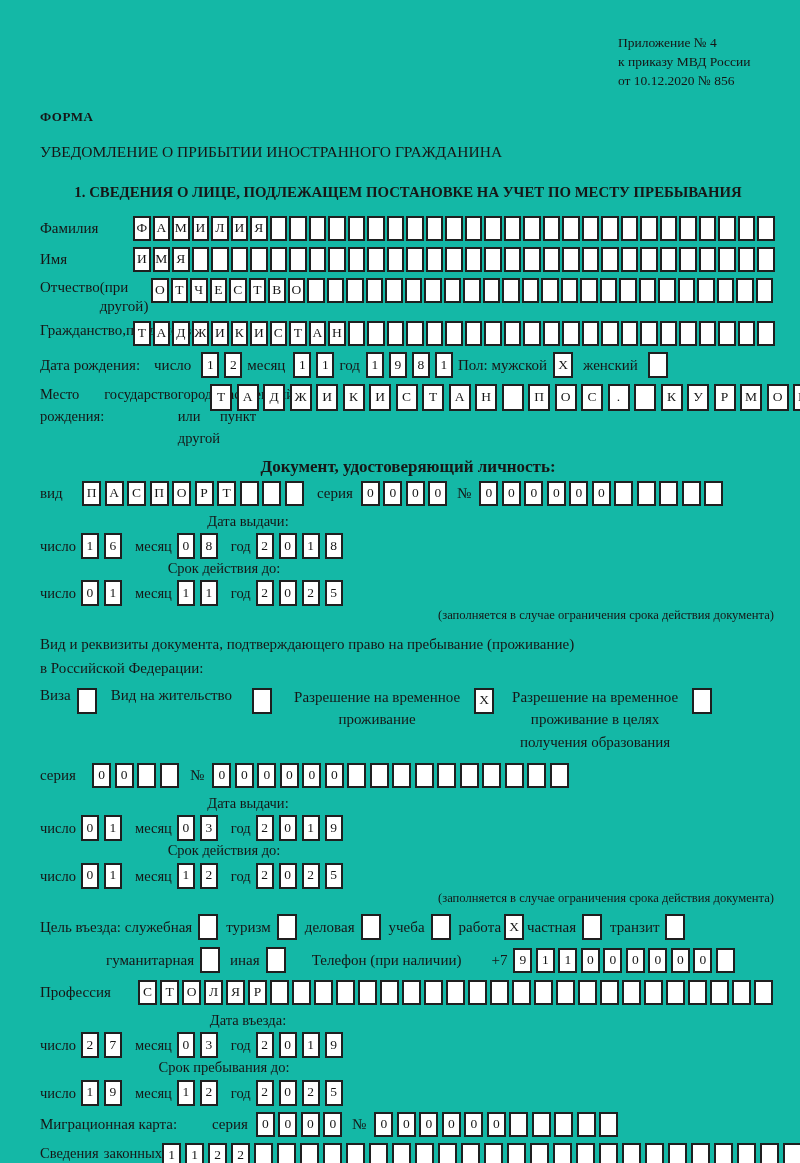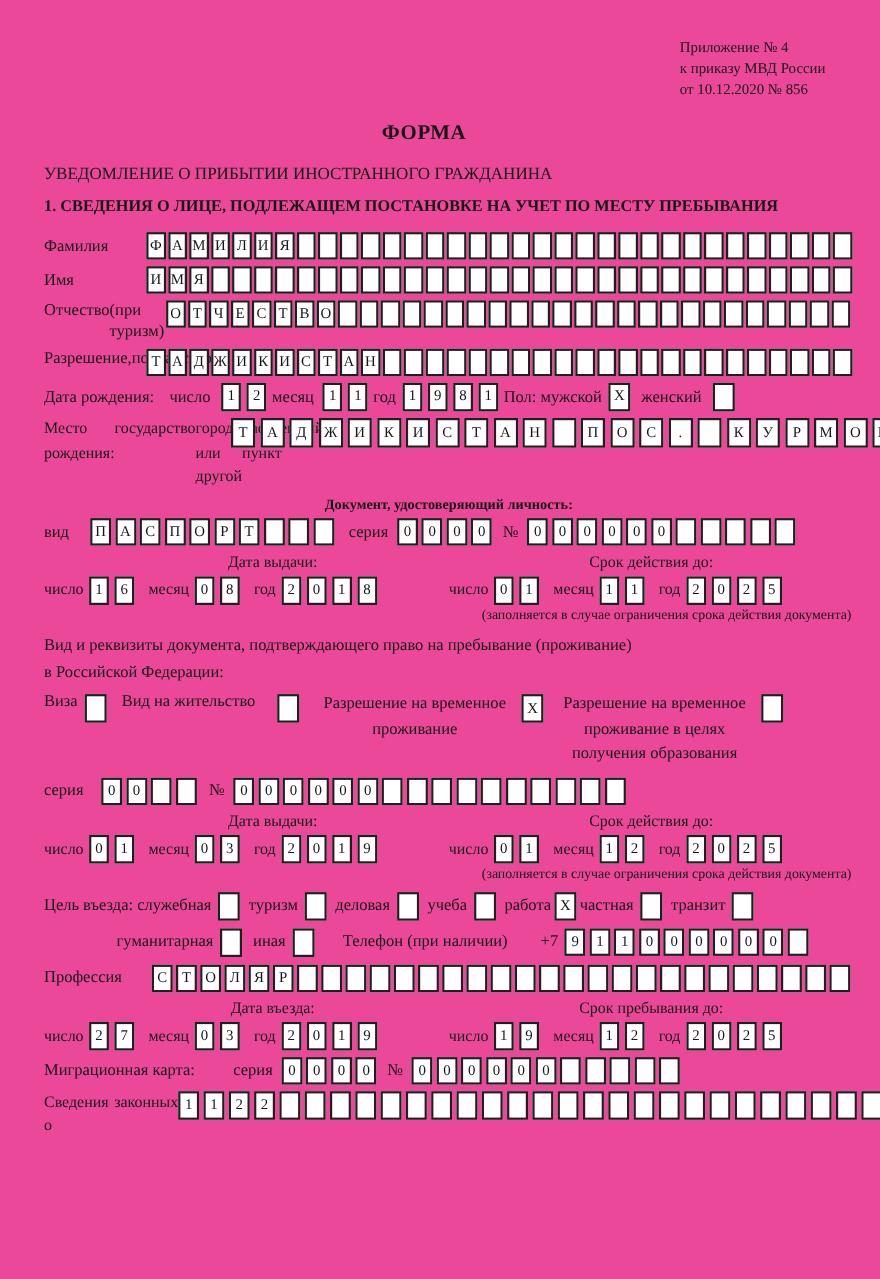--- a/index.html
+++ b/index.html
@@ -1,46 +1,46 @@
 <!DOCTYPE html>
 <html lang="ru"><head>
 <meta charset="utf-8">
 <style>
   html,body{margin:0;padding:0;background:#ffffff;}
   .page{
     position:relative;width:800px;height:1163px;box-sizing:border-box;
-    padding:34px 24px 8px 40px;overflow:hidden;background:#ec4899;color:#161616;
+    padding:34px 24px 8px 40px;overflow:hidden;background:#14b8a6;color:#161616;
     font-family:"Liberation Serif","DejaVu Serif",serif;font-size:15px;line-height:1.25;
   }
   .hdr{margin-left:578px;font-size:13.5px;line-height:1.4;}
   .hdr-amend{margin-top:5px;}
-  .form-label{margin-top:18px;margin-right:45px;text-align:center;font-weight:bold;font-size:19px;letter-spacing:.5px;}
+  .form-label{margin-top:18px;margin-right:45px;text-align:left;font-weight:bold;font-size:13px;letter-spacing:.5px;}
   .title{margin-top:16px;text-align:left;font-weight:normal;font-size:15.5px;line-height:1.45;}
   .blank-line{display:inline-block;width:56px;border-bottom:2px solid #3a3a3a;height:12px;margin-left:10px;}
-  .sec-heading{margin-top:8px;margin-bottom:14px;font-weight:bold;font-size:14.8px;}
+  .sec-heading{margin-top:20px;margin-bottom:14px;text-align:center;font-weight:bold;font-size:14.8px;}
   .row{display:flex;align-items:center;margin:0 0 6px 0;}
   .row.top{align-items:flex-start;}
   .lblcol{width:93px;flex:none;}
   .lblcol-p{width:111px;flex:none;}
   .lblcol-w{width:122px;flex:none;font-size:14.5px;line-height:1.5;}
   .cells{display:inline-flex;flex-wrap:nowrap;}
   .cell{
     box-sizing:border-box;display:inline-flex;align-items:center;justify-content:center;
     border:2px solid #1f1f1f;height:25px;font-size:13.5px;background:#fff;flex:none;
   }
   .cells-std .cell{width:17.5px;margin-right:2px;}
   .cells-wide .cell{width:22px;margin-right:4.5px;height:27px;}
   .cells-med .cell{width:19px;margin-right:4px;height:26px;}
   .cells-prof .cell{width:19px;margin-right:3px;}
   .cells-doc .cell{width:19px;margin-right:3.5px;}
   .cells-date .cell{width:18px;margin-right:5px;height:26px;}
   .cb .cell{width:20px;height:26px;margin-right:0;}
   .gap6{margin-left:6px;} .gap8{margin-left:8px;} .gap10{margin-left:10px;} .gap14{margin-left:14px;}
   .stack{display:flex;flex-direction:row;}
-  .dategrid{display:flex;justify-content:space-between;margin-bottom:2px;}
+  .dategrid{display:flex;justify-content:space-between;margin-bottom:2px;flex-direction:column;}
   .dg-l{width:47%;} .dg-r{width:50%;}
   .dg-title{text-align:center;font-size:14.5px;margin-bottom:3px;}
   .dg-l .dg-title{padding-left:70px;}
   .dg-row{display:flex;align-items:center;font-size:14.5px;}
   .dg-row .cells{margin:0 8px 0 5px;}
   .smallnote{font-size:12.6px;text-align:right;margin:2px 2px 8px 0;}
   .para{margin:4px 0 6px 0;line-height:1.6;}
   .stay-types{display:flex;align-items:flex-start;margin:2px 0 10px 0;}
   .stay-types .cb{margin-top:2px;}
   .centerlbl{text-align:center;line-height:1.5;}
@@ -142,21 +142,21 @@
         <span class="cell"></span>
         <span class="cell"></span>
         <span class="cell"></span>
         <span class="cell"></span>
       </span>
   </div>
 
   <div class="row top">
     <span class="lblcol-p stack">
       <span>Отчество</span>
-      <span>(при туризм)</span>
+      <span>(при другой)</span>
     </span>
     <span class="cells cells-std">
         <span class="cell">О</span>
         <span class="cell">Т</span>
         <span class="cell">Ч</span>
         <span class="cell">Е</span>
         <span class="cell">С</span>
         <span class="cell">Т</span>
         <span class="cell">В</span>
         <span class="cell">О</span>
@@ -182,21 +182,21 @@
         <span class="cell"></span>
         <span class="cell"></span>
         <span class="cell"></span>
         <span class="cell"></span>
         <span class="cell"></span>
       </span>
   </div>
 
   <div class="row top">
     <span class="lblcol stack">
-      <span>Разрешение,</span>
+      <span>Гражданство,</span>
       <span>подданство</span>
     </span>
     <span class="cells cells-std">
         <span class="cell">Т</span>
         <span class="cell">А</span>
         <span class="cell">Д</span>
         <span class="cell">Ж</span>
         <span class="cell">И</span>
         <span class="cell">К</span>
         <span class="cell">И</span>
@@ -340,21 +340,21 @@
           <span class="cell"></span>
           <span class="cell"></span>
           <span class="cell"></span>
           <span class="cell"></span>
           <span class="cell"></span>
           <span class="cell"></span>
         </span>
     </span>
   </div>
 
-  <div style="text-align:center;font-weight:bold;font-size:13px;margin:2px 0 4px 0;">Документ, удостоверяющий личность:</div>
+  <div style="text-align:center;font-weight:bold;font-size:17px;margin:2px 0 4px 0;">Документ, удостоверяющий личность:</div>
 
   <div class="row">
     <span style="width:42px;flex:none;">вид</span>
     <span class="cells cells-doc">
         <span class="cell">П</span>
         <span class="cell">А</span>
         <span class="cell">С</span>
         <span class="cell">П</span>
         <span class="cell">О</span>
         <span class="cell">Р</span>

